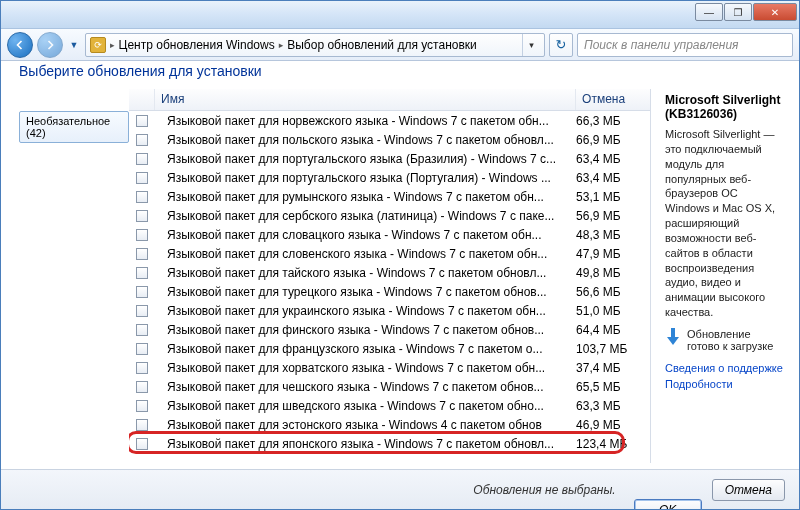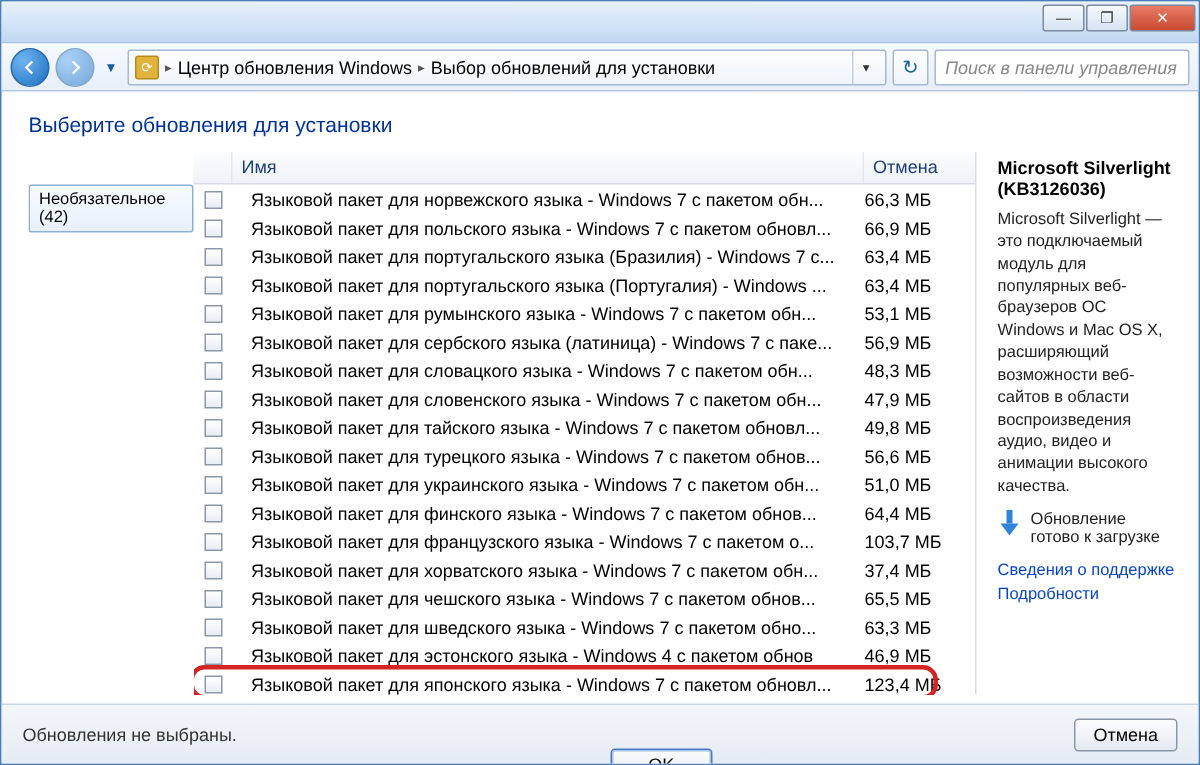--- a/index.html
+++ b/index.html
@@ -56,28 +56,28 @@
     display:flex; align-items:center; padding:0 4px; gap:2px;
     border-radius:2px;
     overflow:hidden; white-space:nowrap;
   }
   .bc-icon { width:16px;height:16px; background:#e2b33a; border:1px solid #b58a1f; border-radius:2px; font-size:9px; display:flex;align-items:center;justify-content:center;color:#fff;}
   .bc-sep { color:#555; font-size:9px; padding:0 2px;}
   .bc-seg { color:#000; font-size:12px;}
   .bc-dropbtn { width:18px; text-align:center; color:#333; font-size:9px; border-left:1px solid #c3d0e2; height:100%; display:flex;align-items:center;justify-content:center;}
   .refresh-btn { width:24px;height:24px;border:1px solid #a7b9d1; background:linear-gradient(to bottom,#fefefe,#f0f5fb); display:flex;align-items:center;justify-content:center; border-radius:2px; color:#15609e; font-size:13px;}
   .searchbox {
-    width:170px; height:24px;border:1px solid #a7b9d1; background:#fff; border-radius:2px;
+    width:216px; height:24px;border:1px solid #a7b9d1; background:#fff; border-radius:2px;
     display:flex;align-items:center;padding:0 6px;color:#888;font-style:italic;font-size:12px;
   }
   
   .content {
     position: relative;
     height: calc(510px - 28px - 32px - 40px - 2px);
-    padding: 14px 12px 6px 18px;
+    padding: 2px 12px 6px 18px;
     display:flex; flex-direction:column;
   }
   .page-title { color:#003399; font-size:14px; margin-bottom:10px; }
   .main-row { flex:1; display:flex; gap:0; overflow:hidden;}
   
   .cat-col { width:110px; flex-shrink:0; padding-top:22px; }
   .cat-item {
     border:1px solid #8ab0d8;
     background:linear-gradient(to bottom,#f7fbff,#e7f0fb);
     padding:3px 6px; font-size:11px; color:#000;
@@ -114,22 +114,22 @@
   .details .dt-title { font-weight:bold; font-size:12px; margin-bottom:6px; color:#000;}
   .details p { margin:0 0 8px 0; line-height:1.35;}
   .pub-line b{font-weight:bold;}
   .ready-line { display:flex; gap:6px; align-items:flex-start; margin:6px 0 10px;}
   .dl-icon { width:16px;height:18px; flex-shrink:0;}
   .link { color:#0645c8; cursor:pointer; margin-top:4px; display:block;}
   
   .bottombar {
     height:40px; border-top:1px solid #c9d3e1;
     background:linear-gradient(to bottom,#f3f6fb,#e6ecf4);
-    display:flex; align-items:center; justify-content:space-between;
-    gap:10px; padding:0 14px; font-size:12px;
+    display:flex; align-items:center; justify-content:flex-end;
+    gap:10px; padding:0 14px; font-size:12px;font-style:italic;
   }
   .status-text { color:#333; margin-right:8px;}
   .btn {
     min-width:68px; height:22px; padding:0 12px;
     border:1px solid #8a97ab; border-radius:3px;
     background:linear-gradient(to bottom,#fdfdfe,#e4e9f1);
     font-size:12px; display:flex;align-items:center;justify-content:center;
   }
   .btn.default { border-color:#4a7ac0; box-shadow:0 0 0 1px #a3c3ec inset;margin-top:40px;}
 </style>

